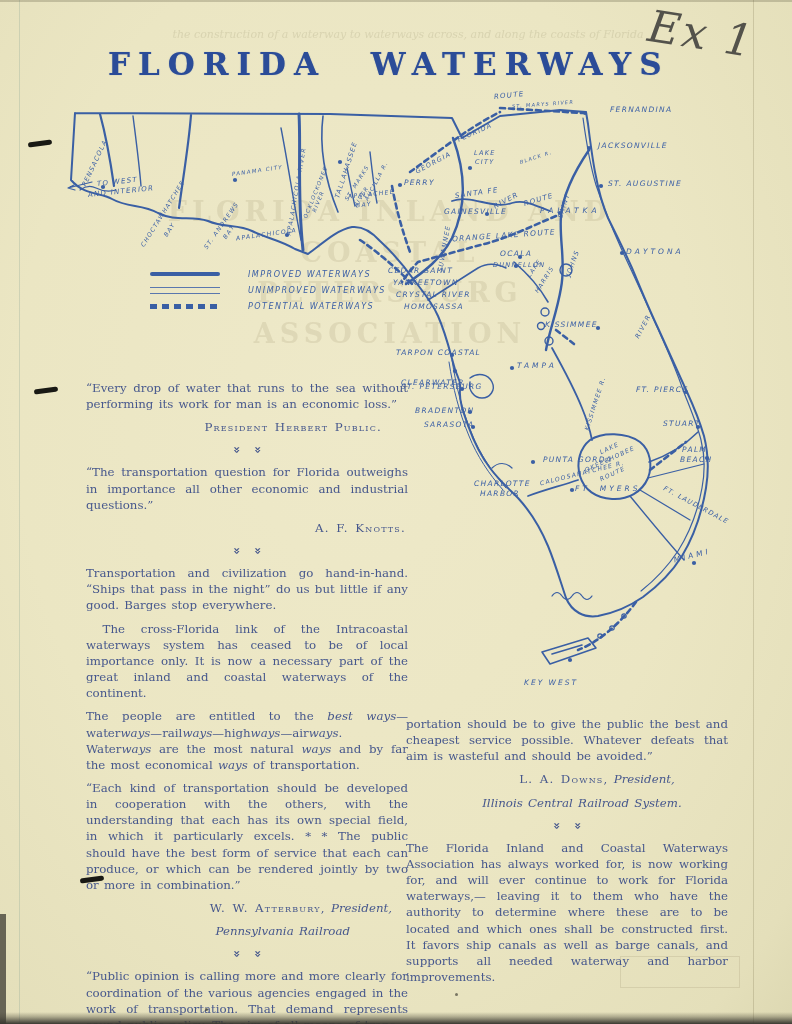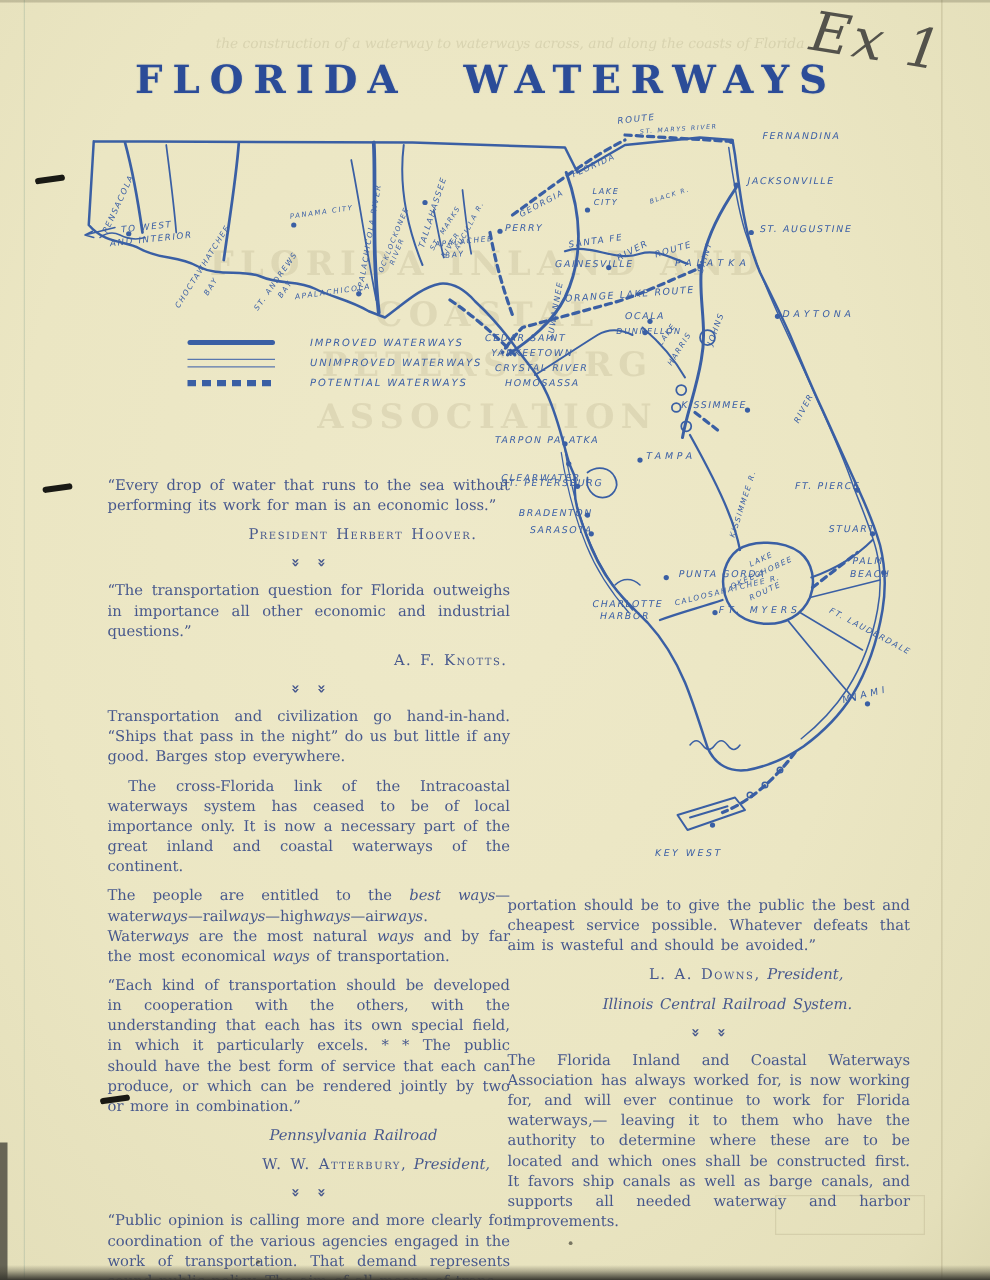--- a/index.html
+++ b/index.html
@@ -211,21 +211,21 @@
       <span class="mlabel" style="left: 440px; top: 272px; font-size: 6.5px; transform: translateY(-50%) rotate(-80deg);">SUWANNEE</span>
       <span class="mlabel" style="left: 388px; top: 270px; transform: translateY(-50%) rotate(0deg);">CEDAR SAINT</span>
       <span class="mlabel" style="left: 393px; top: 282px; transform: translateY(-50%) rotate(0deg);">YANKEETOWN</span>
       <span class="mlabel" style="left: 396px; top: 294px; transform: translateY(-50%) rotate(0deg);">CRYSTAL RIVER</span>
       <span class="mlabel" style="left: 404px; top: 306px; transform: translateY(-50%) rotate(0deg);">HOMOSASSA</span>
       <span class="mlabel" style="left: 528px; top: 276px; font-size: 6px; transform: translateY(-50%) rotate(-55deg);">LAKE</span>
       <span class="mlabel" style="left: 536px; top: 292px; font-size: 6px; transform: translateY(-50%) rotate(-58deg);">HARRIS</span>
       <span class="mlabel" style="left: 545px; top: 324px; transform: translateY(-50%) rotate(0deg);">KISSIMMEE</span>
       <span class="mlabel" style="left: 637px; top: 338px; font-size: 6.5px; transform: translateY(-50%) rotate(-62deg);">RIVER</span>
       <span class="mlabel" style="left: 586px; top: 430px; font-size: 6px; transform: translateY(-50%) rotate(-72deg);">KISSIMMEE R.</span>
-      <span class="mlabel" style="left: 396px; top: 352px; transform: translateY(-50%) rotate(0deg);">TARPON PALATKA</span>
+      <span class="mlabel" style="left: 396px; top: 352px; transform: translateY(-50%) rotate(0deg);">TARPON COASTAL</span>
       <span class="mlabel" style="left: 401px; top: 382px; transform: translateY(-50%) rotate(0deg);">CLEARWATER</span>
       <span class="mlabel" style="left: 401px; top: 386px; transform: translateY(-50%) rotate(0deg);">ST. PETERSBURG</span>
       <span class="mlabel" style="left: 517px; top: 365px; letter-spacing: 3px; transform: translateY(-50%) rotate(0deg);">TAMPA</span>
       <span class="mlabel" style="left: 415px; top: 410px; transform: translateY(-50%) rotate(0deg);">BRADENTON</span>
       <span class="mlabel" style="left: 424px; top: 424px; transform: translateY(-50%) rotate(0deg);">SARASOTA</span>
       <span class="mlabel" style="left: 636px; top: 389px; transform: translateY(-50%) rotate(0deg);">FT. PIERCE</span>
       <span class="mlabel" style="left: 663px; top: 423px; transform: translateY(-50%) rotate(0deg);">STUART</span>
       <span class="mlabel" style="left: 682px; top: 449px; transform: translateY(-50%) rotate(0deg);">PALM</span>
       <span class="mlabel" style="left: 680px; top: 459px; transform: translateY(-50%) rotate(0deg);">BEACH</span>
       <span class="mlabel" style="left: 600px; top: 452px; font-size: 6px; transform: translateY(-50%) rotate(-25deg);">LAKE</span>
@@ -270,41 +270,41 @@
       </div>
       <div class="lg-row">
         <div class="lg-swatch lg-potential"></div>
         <span class="lg-label">POTENTIAL WATERWAYS</span>
       </div>
     </div>
 
   <div class="col col-left">
     <div>
       <p class="qt">“Every drop of water that runs to the sea without performing its work for man is an economic loss.”</p>
-      <p class="attr attr-hoover"><span class="sc">President Herbert Hoover.</span></p>
+      <p class="attr attr-hoover"><span class="sc">President Herbert Public.</span></p>
     </div>
     <div class="orn">
       <span class="orn-g">»</span>
       <span class="orn-g">»</span>
     </div>
     <div>
       <p class="qt">“The transportation question for Florida outweighs in importance all other economic and industrial questions.”</p>
       <p class="attr attr-pull"><span class="sc">A. F. Knotts.</span></p>
     </div>
     <div class="orn">
       <span class="orn-g">»</span>
       <span class="orn-g">»</span>
     </div>
     <p>Transportation and civilization go hand-in-hand. “Ships that pass in the night” do us but little if any good.  Barges stop everywhere.</p>
     <p class="indent">The cross-Florida link of the Intracoastal waterways system has ceased to be of local importance only. It is now a necessary part of the great inland and coastal waterways of the continent.</p>
     <p>The people are entitled to the <i>best ways</i>—water<i>ways</i>—rail<i>ways</i>—high<i>ways</i>—air<i>ways</i>. Water<i>ways</i> are the most natural <i>ways</i> and by far the most economical <i>ways</i> of transportation.</p>
     <div>
       <p class="qt">“Each kind of transportation should be developed in cooperation with the others, with the understanding that each has its own special field, in which it particularly excels. * * The public should have the best form of service that each can produce, or which can be rendered jointly by two or more in combination.”</p>
+      <p class="attr attr-l1"><span class="sc">W. W. Atterbury,</span> <i>President,</i></p>
       <p class="attr attr-l2"><i>Pennsylvania Railroad</i></p>
-      <p class="attr attr-l1"><span class="sc">W. W. Atterbury,</span> <i>President,</i></p>
     </div>
     <div class="orn">
       <span class="orn-g">»</span>
       <span class="orn-g">»</span>
     </div>
     <p>“Public opinion is calling more and more clearly for coordination of the various agencies engaged in the work of transportation.  That demand represents sound public policy.  The aim of all means of trans-</p>
   </div>
 
   <div class="col col-right">
     <div>

